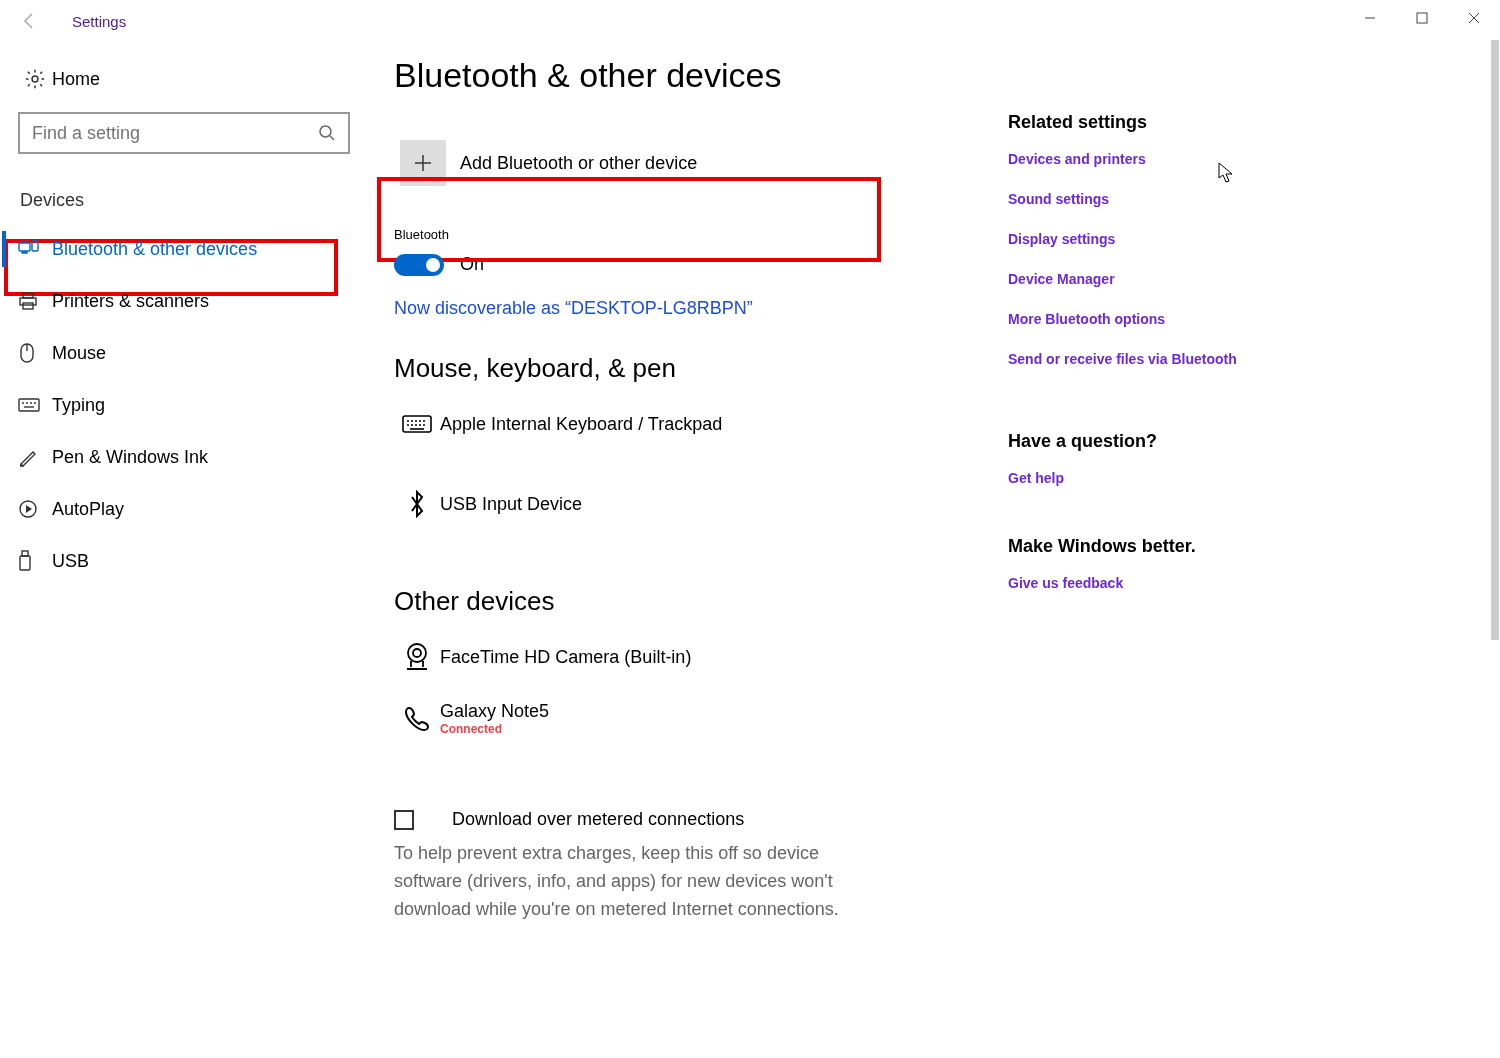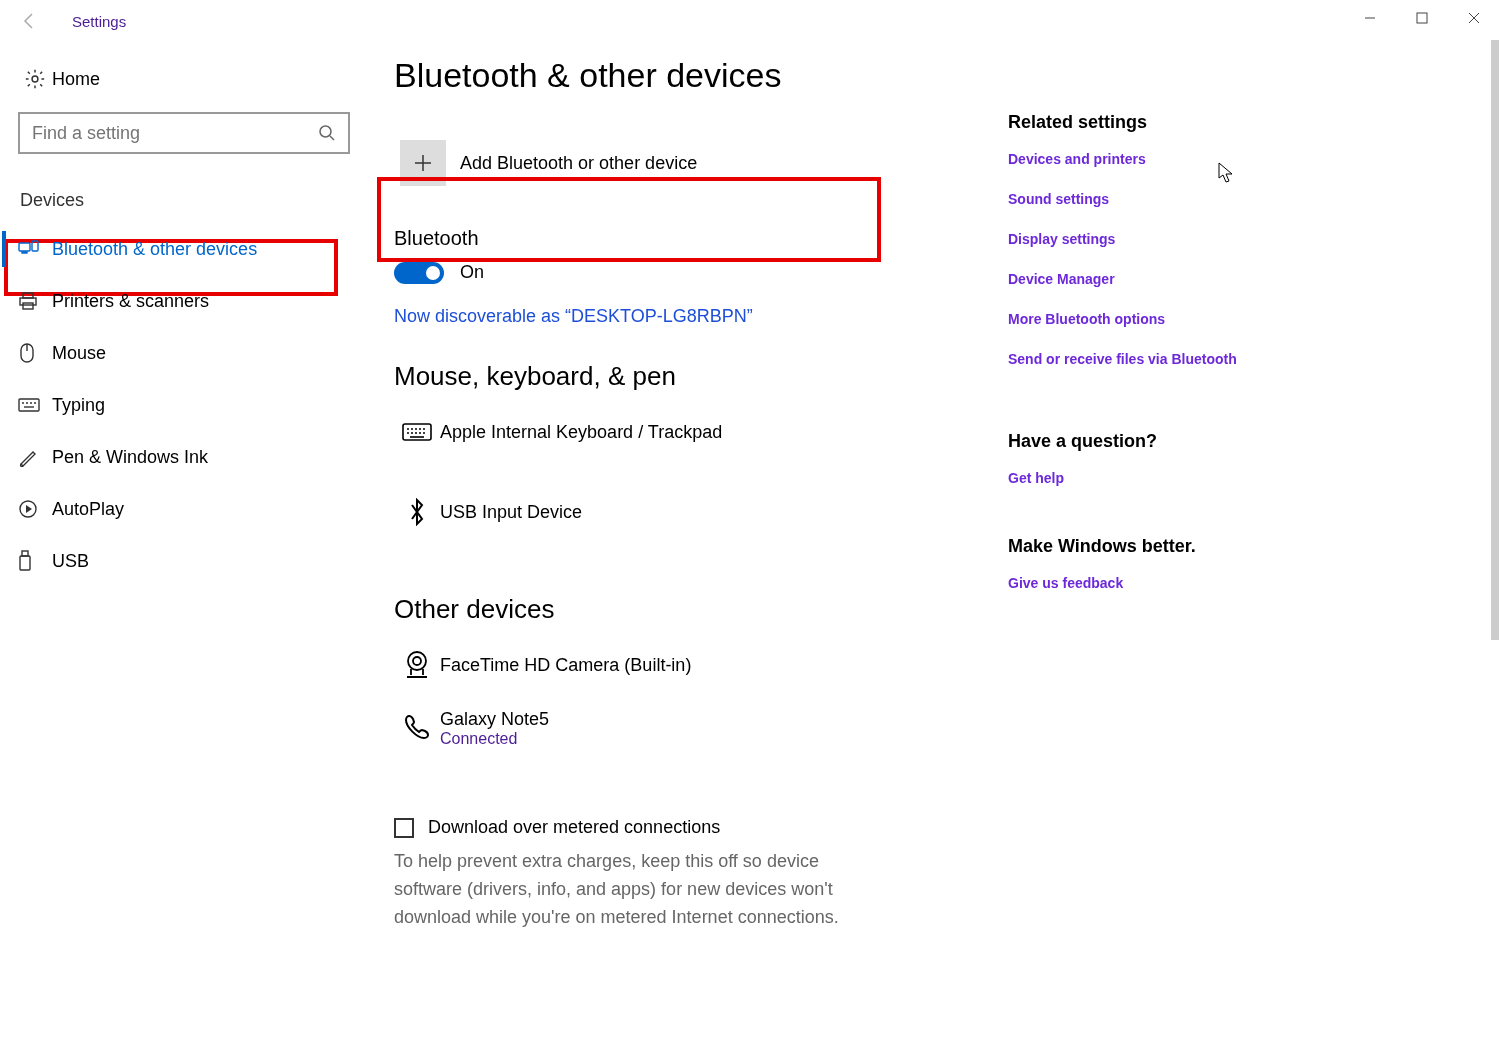--- a/index.html
+++ b/index.html
@@ -36,34 +36,34 @@
   .main { position:absolute; left: 394px; top: 56px; width: 560px; }
   .page-title { font-size: 34px; font-weight: 400; letter-spacing: 0px; }
 
   .add-device { margin-top: 30px; width: 486px; height: 76px; display:flex; align-items:center; padding-left: 6px; }
   .plus-box { width: 46px; height: 46px; background:#ddd; display:flex; align-items:center; justify-content:center; margin-right: 14px; }
   .plus-box svg { stroke:#333; stroke-width:1.5; }
   .add-device .lbl { font-size: 18px; }
 
   .hl-add { left: -17px; top: 52px; width: 504px; height: 85px; }
 
-  .section-h { font-size: 20px; margin-top: 26px; }
+  .section-h { font-size: 13px; margin-top: 26px; }
   .bt-row { display:flex; align-items:flex-start; margin-top: 12px; }
   .toggle { width: 50px; height: 22px; background:#0066cc; border-radius: 11px; position:relative; margin-right: 16px; }
   .toggle::after { content:""; position:absolute; width:14px; height:14px; background:#fff; border-radius:50%; right:4px; top:4px; }
   .onlbl { font-size: 18px; }
   .discover { font-size: 18px; margin-top: 22px; color:#1d4ed8; }
 
   .section-title { font-size: 26px; margin-top: 34px; }
   .dev-item { display:flex; align-items:center; margin-top: 14px; min-height: 52px; }
   .dev-item .dicon { width: 46px; display:flex; justify-content:center; }
   .dev-item .dtxt { font-size: 18px; }
-  .dev-item .sub { font-size: 16px; color:#4c1d95; }
-
-  .checkbox-row { display:flex; align-items:center; margin-top: 56px; font-size: 18px; }
+  .dev-item .sub { font-size: 12px; color:#ef4444;font-weight:bold; }
+
+  .checkbox-row { display:flex; align-items:center; margin-top: 56px; font-size: 18px; gap: 24px; }
   .checkbox-row .cb { width: 20px; height: 20px; border: 2px solid #333; margin-right: 14px; }
   .help-text { font-size: 18px; color:#666; margin-top: 10px; line-height: 1.55; width: 480px; }
 
   
   .rightcol { position:absolute; left: 1008px; top: 112px; width: 280px; font-weight: bold; }
   .rc-head { font-size: 18px; margin-bottom: 18px; }
   .rc-link { font-size: 14px; color:#6d28d9; margin-bottom: 24px; display:block; }
   .rc-spacer { height: 40px; }
 
   .cursor { position:absolute; left: 1218px; top: 162px; pointer-events:none; }

